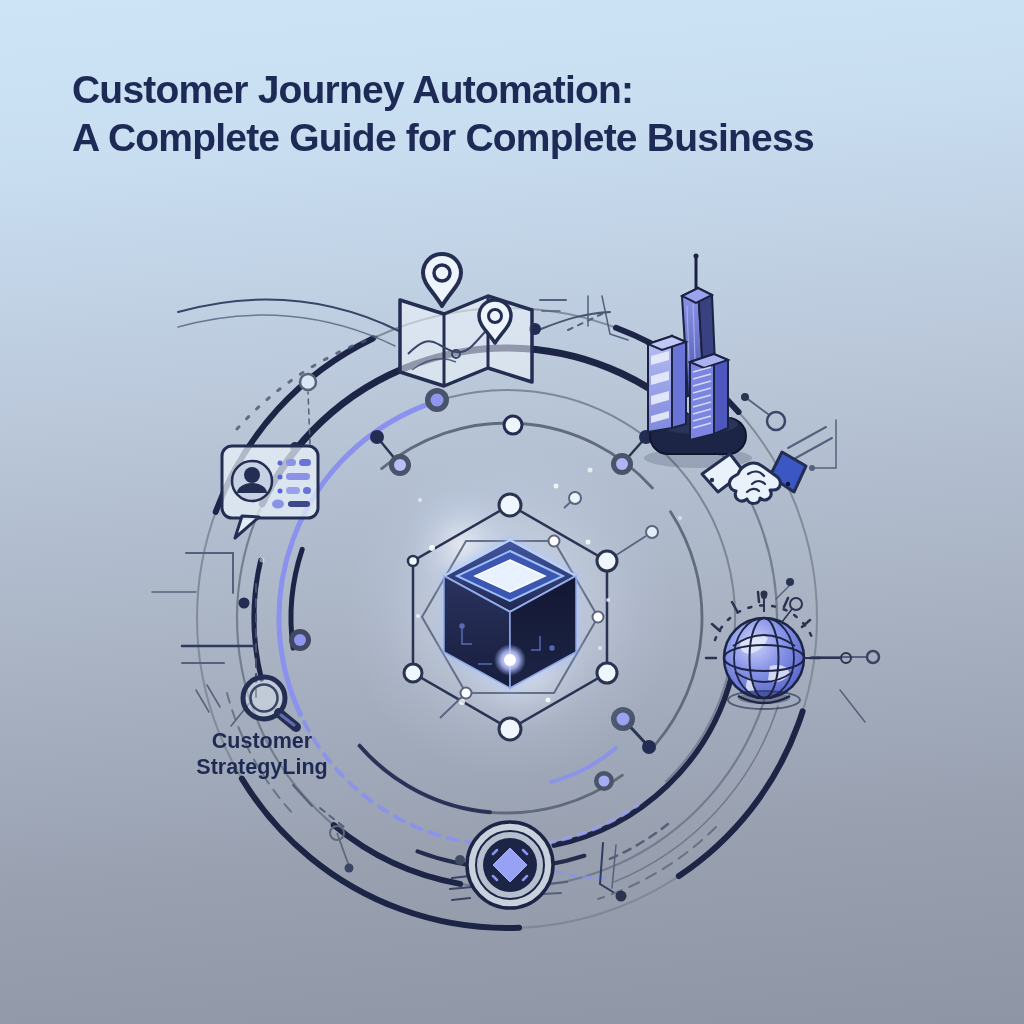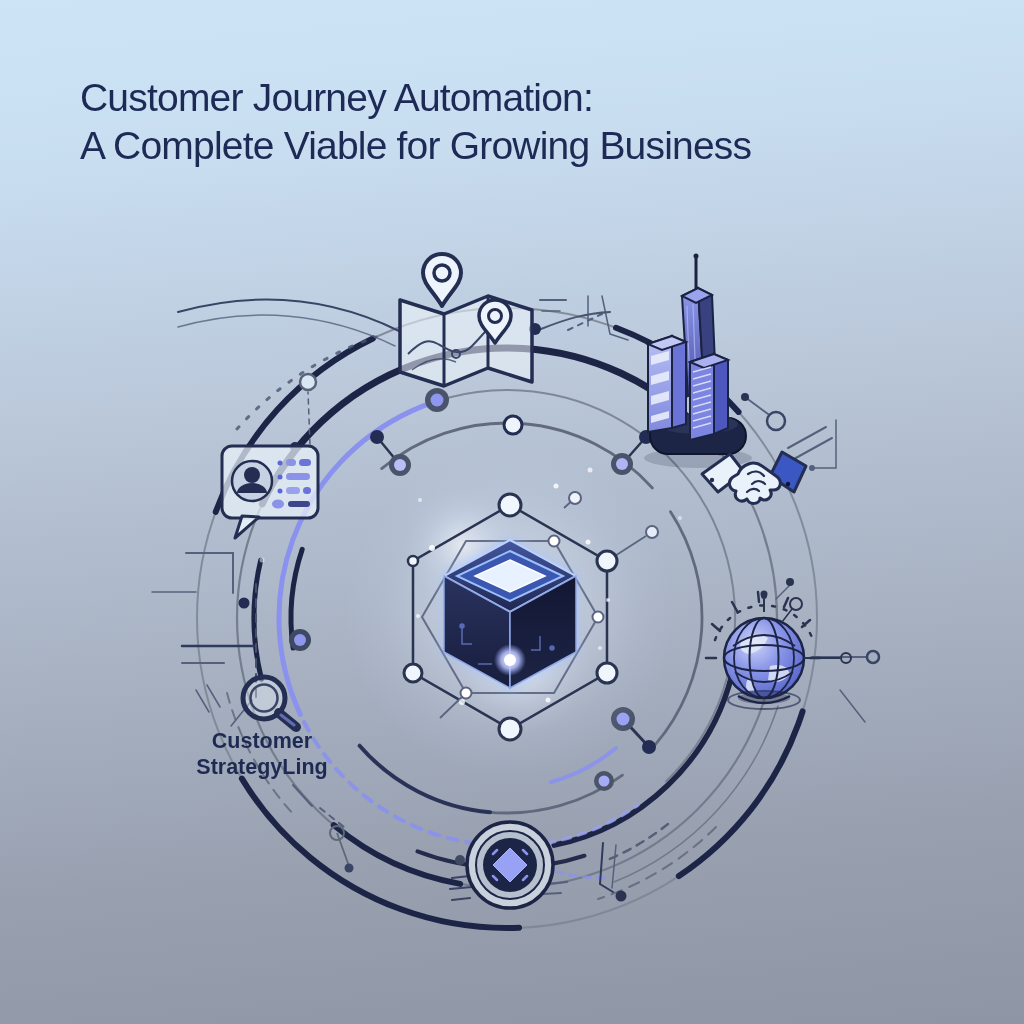--- a/index.html
+++ b/index.html
@@ -5,40 +5,40 @@
   html,body{margin:0;padding:0;}
   body{
     width:1024px;height:1024px;overflow:hidden;
     font-family:"Liberation Sans", sans-serif;
     background:linear-gradient(175deg,#cde4f7 0%,#c8ddf0 16%,#bac8da 38%,#a9b3c4 60%,#99a1b1 80%,#8e96a5 100%);
     position:relative;
   }
   .page{position:absolute;inset:0;}
   .header{position:absolute;left:64px;top:58px;}
   .title{
-    margin:16px;color:#1d2a55;font-weight:400;font-size:39px;line-height:48px;
+    margin:8px;color:#1d2a55;font-weight:700;font-size:39px;line-height:48px;
     letter-spacing:-0.8px;
   }
   .title span{display:block;}
   .subtitle{
     margin:0;position:absolute;left:64px;top:194px;color:#2b3a5e;
     font-size:30px;font-weight:400;letter-spacing:0.2px;
   }
   svg.diagram{position:absolute;left:0;top:0;width:1024px;height:1024px;}
   .label-text{font-family:"Liberation Sans",sans-serif;font-weight:700;font-size:21.5px;fill:#1f2a52;}
 </style>
 </head>
 <body>
 
 <div class="page">
 
   <div class="header">
     <h1 class="title">
       <span>Customer Journey Automation:</span>
-      <span>A Complete Viable for Growing Business</span>
+      <span>A Complete Guide for Complete Business</span>
     </h1>
   </div>
 
   <svg class="diagram" viewBox="0 0 1024 1024">
     <defs>
       <radialGradient id="gGlow" cx="50%" cy="50%" r="50%">
         <stop offset="0%" stop-color="rgba(255,255,255,0.75)"></stop>
         <stop offset="45%" stop-color="rgba(233,241,255,0.30)"></stop>
         <stop offset="78%" stop-color="rgba(210,223,248,0.10)"></stop>
         <stop offset="100%" stop-color="rgba(210,223,248,0)"></stop>

